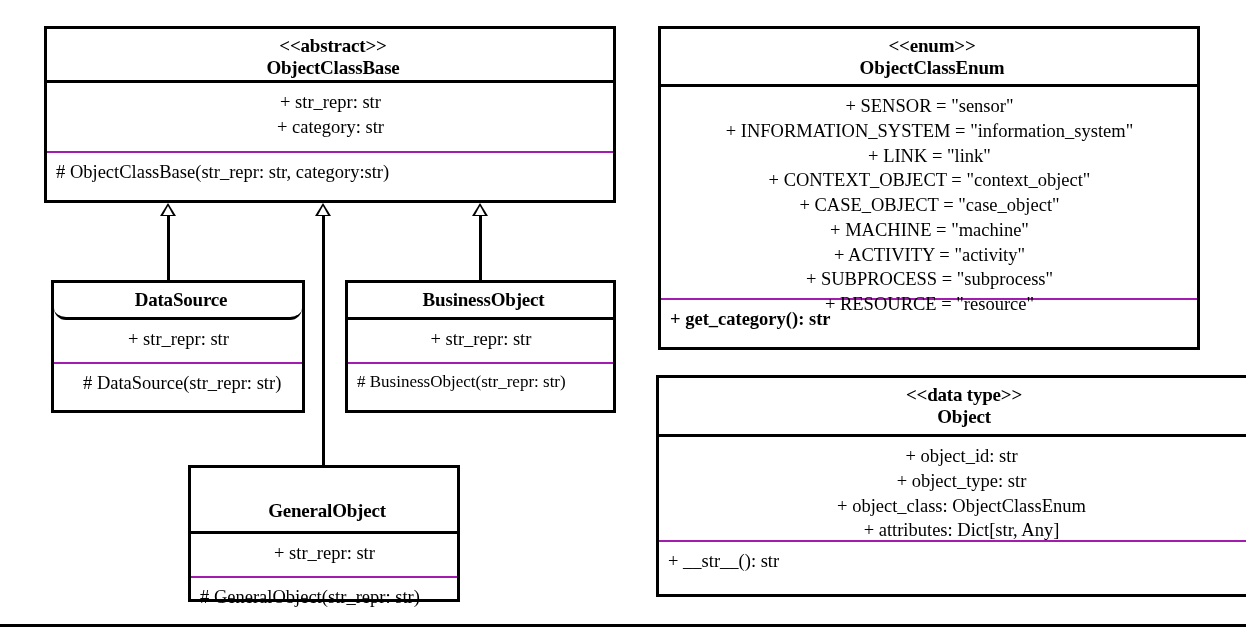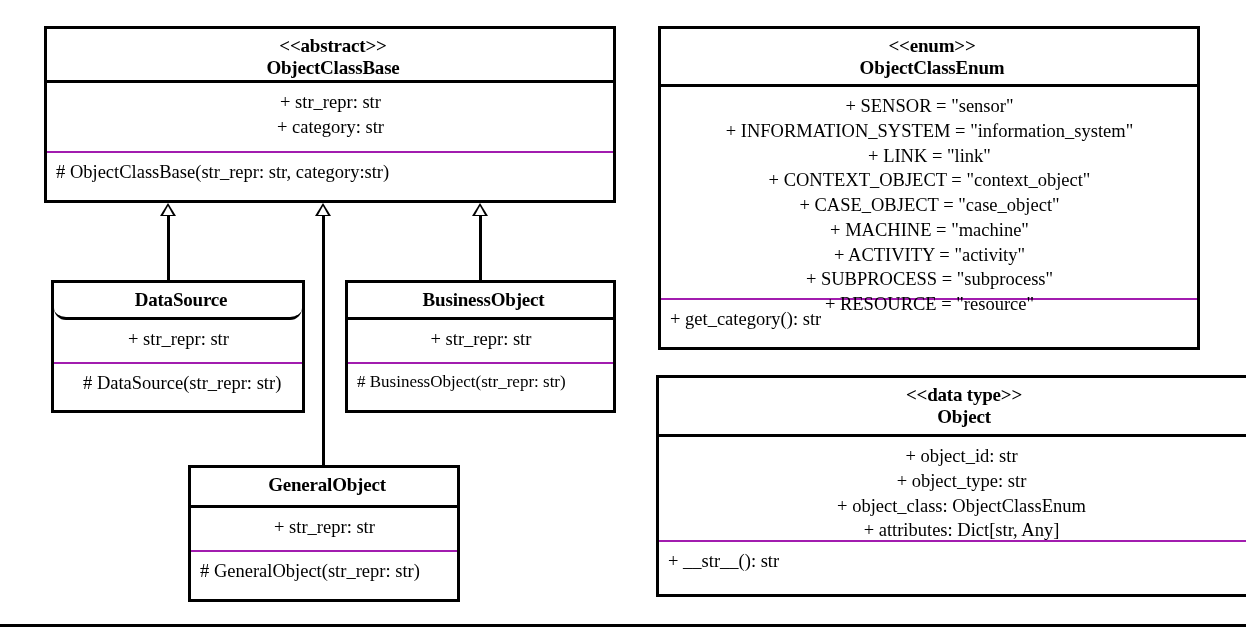--- a/index.html
+++ b/index.html
@@ -149,21 +149,21 @@
     </div>
     <div class="uml-compartment divided" style="height:44px;">
       <span class="member">+ str_repr: str</span>
     </div>
     <div class="uml-compartment" style="height:46px;">
       <span class="member small"># BusinessObject(str_repr: str)</span>
     </div>
   </div>
 
   <div class="uml-box" style="left:188px; top:465px; width:272px; height:137px;">
-    <div class="uml-header" style="height:40px;">
+    <div class="uml-header" style="height:40px;margin-top:26px;">
       <span class="classname">GeneralObject</span>
     </div>
     <div class="uml-compartment divided" style="height:44px;">
       <span class="member">+ str_repr: str</span>
     </div>
     <div class="uml-compartment" style="height:43px;">
       <span class="member"># GeneralObject(str_repr: str)</span>
     </div>
   </div>
 
@@ -176,21 +176,21 @@
       <span class="member">+ SENSOR = "sensor"</span>
       <span class="member">+ INFORMATION_SYSTEM = "information_system"</span>
       <span class="member">+ LINK = "link"</span>
       <span class="member">+ CONTEXT_OBJECT = "context_object"</span>
       <span class="member">+ CASE_OBJECT = "case_object"</span>
       <span class="member">+ MACHINE = "machine"</span>
       <span class="member">+ ACTIVITY = "activity"</span>
       <span class="member">+ SUBPROCESS = "subprocess"</span>
       <span class="member">+ RESOURCE = "resource"</span>
     </div>
-    <div class="uml-compartment" style="height:47px;">
+    <div class="uml-compartment" style="height:47px;font-weight:bold;">
       <span class="member">+ get_category(): str</span>
     </div>
   </div>
 
   <div class="uml-box" style="left:656px; top:375px; width:610px; height:222px;">
     <div class="uml-header" style="height:59px;">
       <span class="stereotype">&lt;&lt;data type&gt;&gt;</span>
       <span class="classname">Object</span>
     </div>
     <div class="uml-compartment divided" style="height:105px;">

